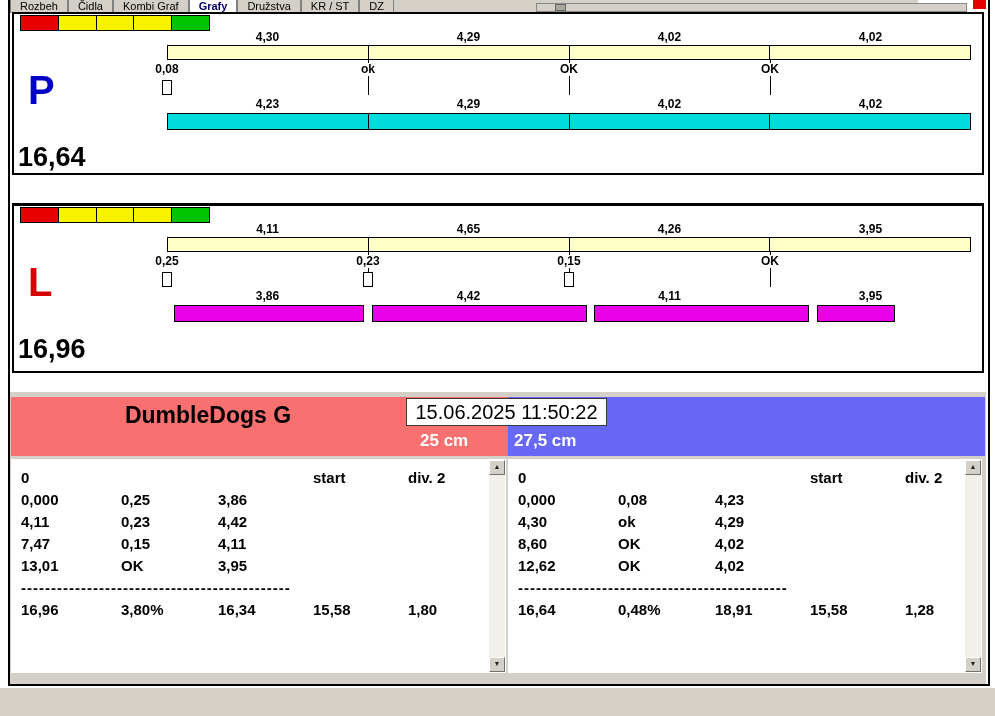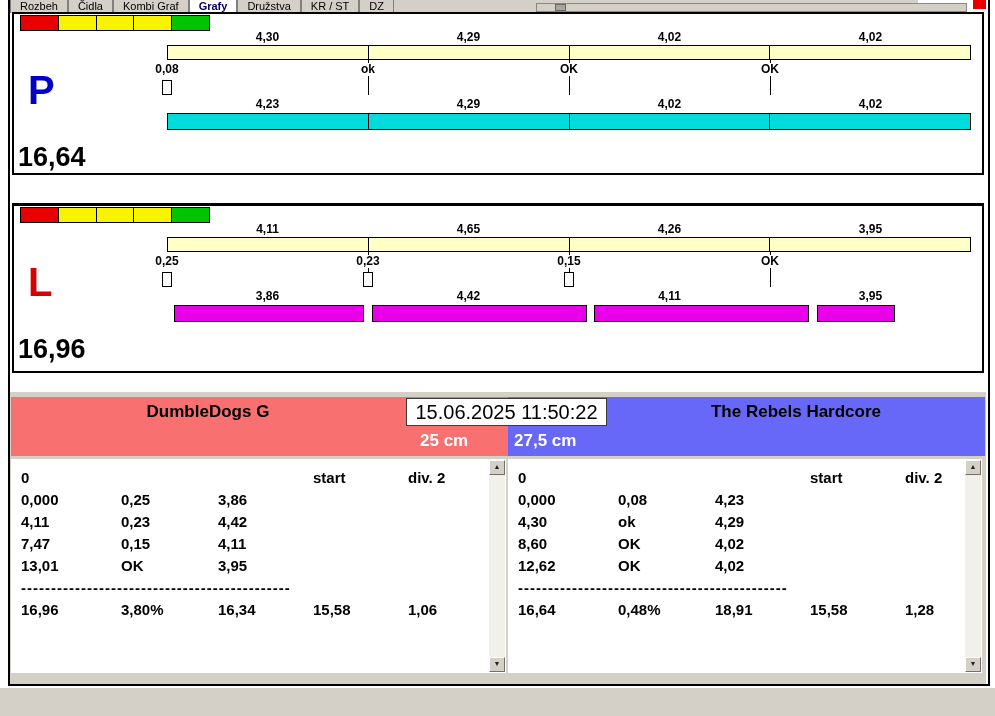--- a/index.html
+++ b/index.html
@@ -33,21 +33,21 @@
   .magseg{position:absolute;top:0;height:17px;background:var(--magenta,#e800e8);border:1px solid #000}
   .btick{position:absolute;top:46px;width:1px;height:22px;background:#000;z-index:1}
   .marker{position:absolute;top:49px;transform:translateX(-50%);background:#fff;padding:0 3px;font-size:12px;font-weight:bold;z-index:2;line-height:13px}
   .mk-box{position:absolute;top:66px;width:10px;height:15px;background:#fff;border:1px solid #000;z-index:3}
   .mk-tick{position:absolute;top:64px;width:1px;height:17px;background:#000;z-index:1}
   .lane-total{position:absolute;left:4px;top:128px;font-size:27px;font-weight:bold;color:#000}
   .bottom{position:absolute;left:10px;top:392px;width:976px;height:294px;background:var(--chrome,#d4d0c8);z-index:2}
   .hdr{position:absolute;top:5px;height:59px}
   .hdr-red{left:1px;width:497px;background:var(--team-red,#f87070)}
   .hdr-blue{left:498px;width:477px;background:var(--team-blue,#6868f8)}
-  .team-name{position:absolute;top:10px;font-size:17px;font-weight:bold;text-align:center;color:#000;z-index:3}
+  .team-name{position:absolute;top:10px;font-size:23px;font-weight:bold;text-align:center;color:#000;z-index:3}
   .team-dogs{position:absolute;top:41px;font-size:13px;font-weight:bold;color:#fff;text-align:center;z-index:3}
   .team-height{position:absolute;top:39px;font-size:17px;font-weight:bold;color:#fff;z-index:3}
   .ts-box{position:absolute;left:396px;top:6px;width:201px;height:28px;background:#fff;border:1px solid #3a3a3a;z-index:5;text-align:center;font-size:20px;line-height:26px;color:#000}
   .ttable{position:absolute;top:67px;height:214px;background:#fff}
   .tgrid{display:grid;grid-template-columns:100px 97px 95px 95px 1fr;padding:8px 0 0 10px;font-size:15px;font-weight:bold;line-height:22px;color:#000}
   .sep{grid-column:1/4;white-space:nowrap;overflow:hidden;letter-spacing:1px}
   .vscroll{position:absolute;top:1px;right:1px;width:16px;height:212px;display:flex;flex-direction:column;background:#f2f0ea;z-index:3}
   .sb-btn{height:15px;background:var(--chrome,#d4d0c8);border:1px solid;border-color:#fff #707070 #707070 #fff;font-size:7px;line-height:12px;text-align:center;color:#222;cursor:default}
   .sb-track{flex:1}
 </style>
@@ -201,21 +201,20 @@
   <div class="bottom">
     <div class="hdr hdr-red"></div>
     <div class="hdr hdr-blue"></div>
 
     <div class="team-name" style="left:2px;width:392px">DumbleDogs G</div>
     <div class="team-height" style="left:410px">25 cm</div>
 
     <div class="ts-box"><span>15.06.2025 11:50:22</span></div>
 
     <div class="team-height" style="left:504px">27,5 cm</div>
-    <div class="team-name" style="left:600px;width:372px">The Rebels Hardcore</div>
 
     <div class="ttable" style="left:1px;width:495px">
       <div class="tgrid">
         <div>0</div>
         <div></div>
         <div></div>
         <div>start</div>
         <div>div. 2</div>
 
         <div>0,000</div>
@@ -243,21 +242,21 @@
         <div></div>
 
         <div class="sep">---------------------------------------------</div>
         <div></div>
         <div></div>
 
         <div>16,96</div>
         <div>3,80%</div>
         <div>16,34</div>
         <div>15,58</div>
-        <div>1,06</div>
+        <div>1,80</div>
       </div>
       <div class="vscroll">
         <div class="sb-btn"><span>▲</span></div>
         <div class="sb-track"></div>
         <div class="sb-btn"><span>▼</span></div>
       </div>
     </div>
 
     <div class="ttable" style="left:498px;width:474px">
       <div class="tgrid">

